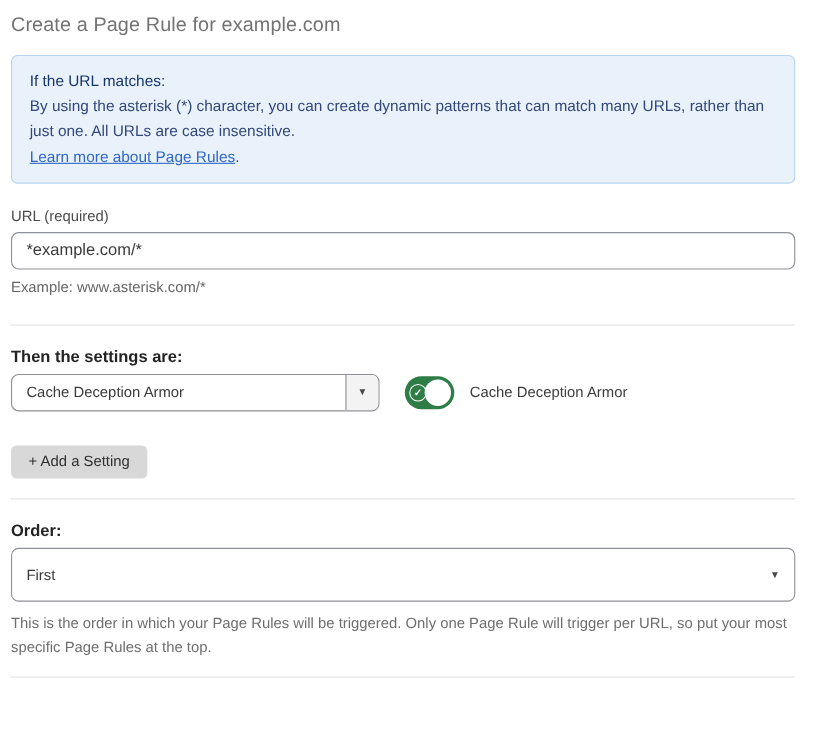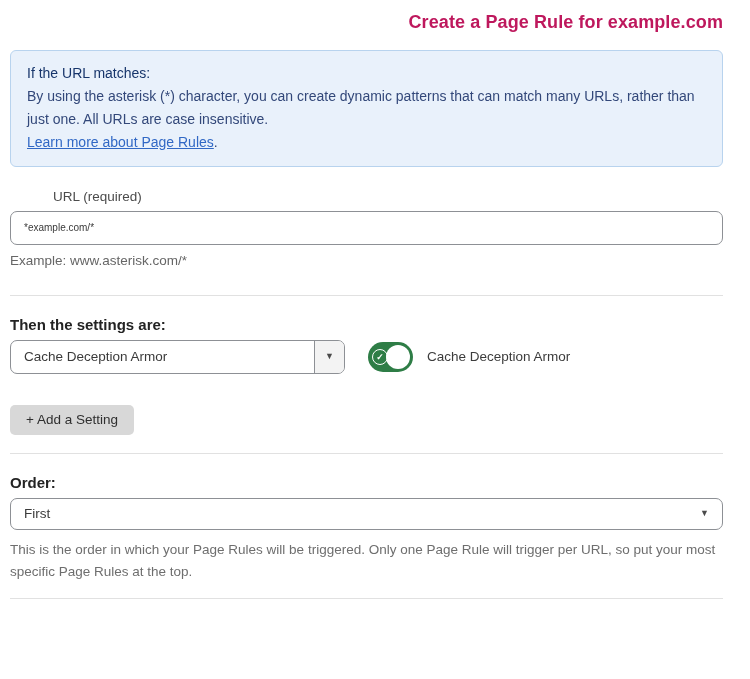--- a/index.html
+++ b/index.html
@@ -9,25 +9,24 @@
     height: 679px;
     font-family: "Liberation Sans", sans-serif;
     color: #333;
     overflow: hidden;
   }
   .page {
     padding: 10px 27px 0 10px; 
   }
   .page-title {
     font-size: 18px;
-    font-weight: bold;
-    color: #be185d;
+    font-weight: normal;
+    color: #737373;
     letter-spacing: .1px;
     margin-top: 2px;
-    text-align: right;
   }
   
   .info-box {
     margin-top: 17px;
     background: #e9f1fb;
     border: 1px solid #b8d3ee;
     border-radius: 6px;
     padding: 11px 16px 12px 16px;
     font-size: 14px;
     line-height: 1.64;
@@ -40,31 +39,30 @@
   .info-box a.info-link {
     color: #3168c5;
     text-decoration: underline;
     cursor: pointer;
   }
   
   .field-label {
     font-size: 13.5px;
     color: #4b4b4b;
     margin-top: 22px;
-    margin-left: 43px;
   }
   .text-input {
     margin-top: 7px;
     width: 100%;
     height: 33px;
     border: 1px solid #8d9095;
     border-radius: 7px;
     padding: 16px 13px;
     font-family: "Liberation Sans", sans-serif;
-    font-size: 10px;
+    font-size: 15px;
     color: #3a3a3a;
     background: #fff;
     outline: none;
     display: block;
   }
   .helper-text {
     margin-top: 8px;
     font-size: 13.5px;
     color: #666;
   }
@@ -175,21 +173,21 @@
   }
   .btn-gray {
     background: #d8d8d8;
     color: #2f2f2f;
   }
   .add-setting-btn { margin-top: 31px; }
   
   .wide-select {
     margin-top: 7px;
     width: 100%;
-    height: 32px;
+    height: 49px;
     border: 1px solid #8d9095;
     border-radius: 7px;
     background: #fff;
     display: flex;
     align-items: center;
     justify-content: space-between;
     padding: 0 13px;
     font-size: 13.5px;
     color: #3a3a3a;
     cursor: pointer;

